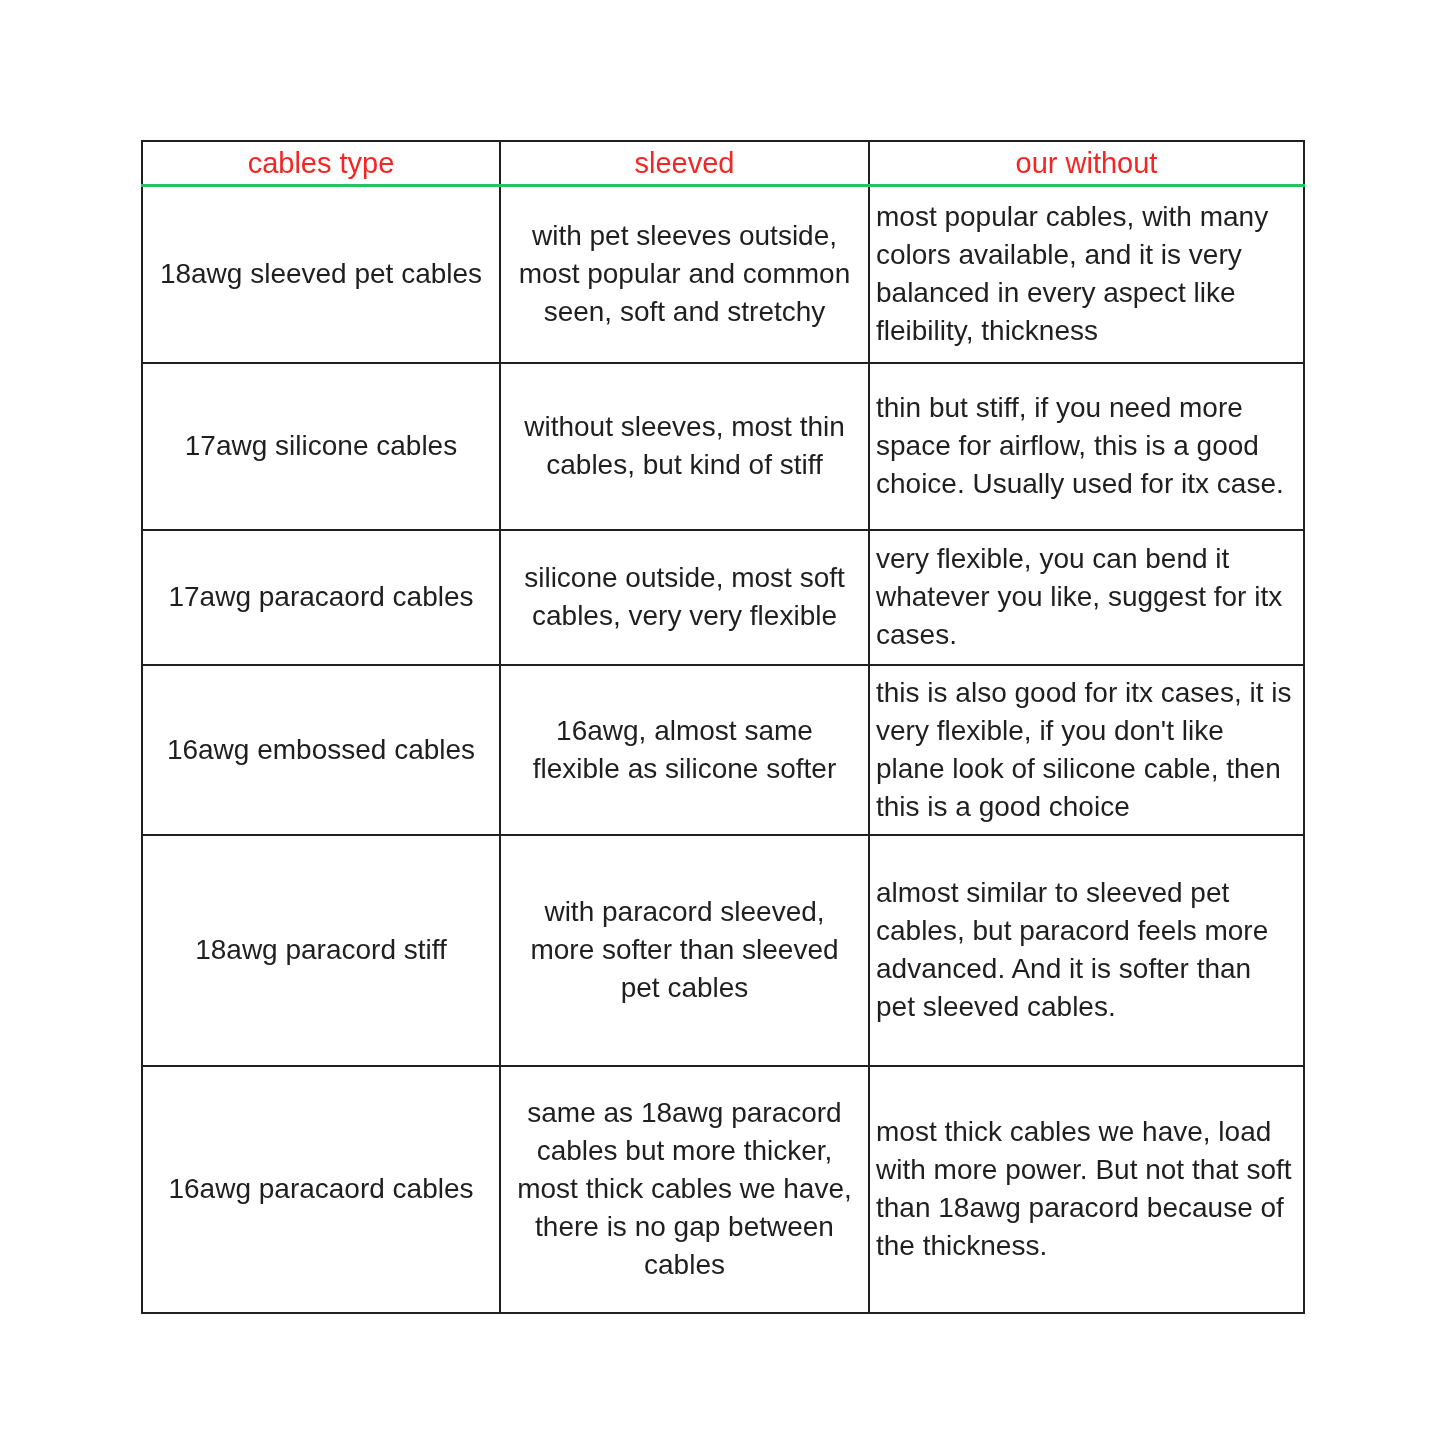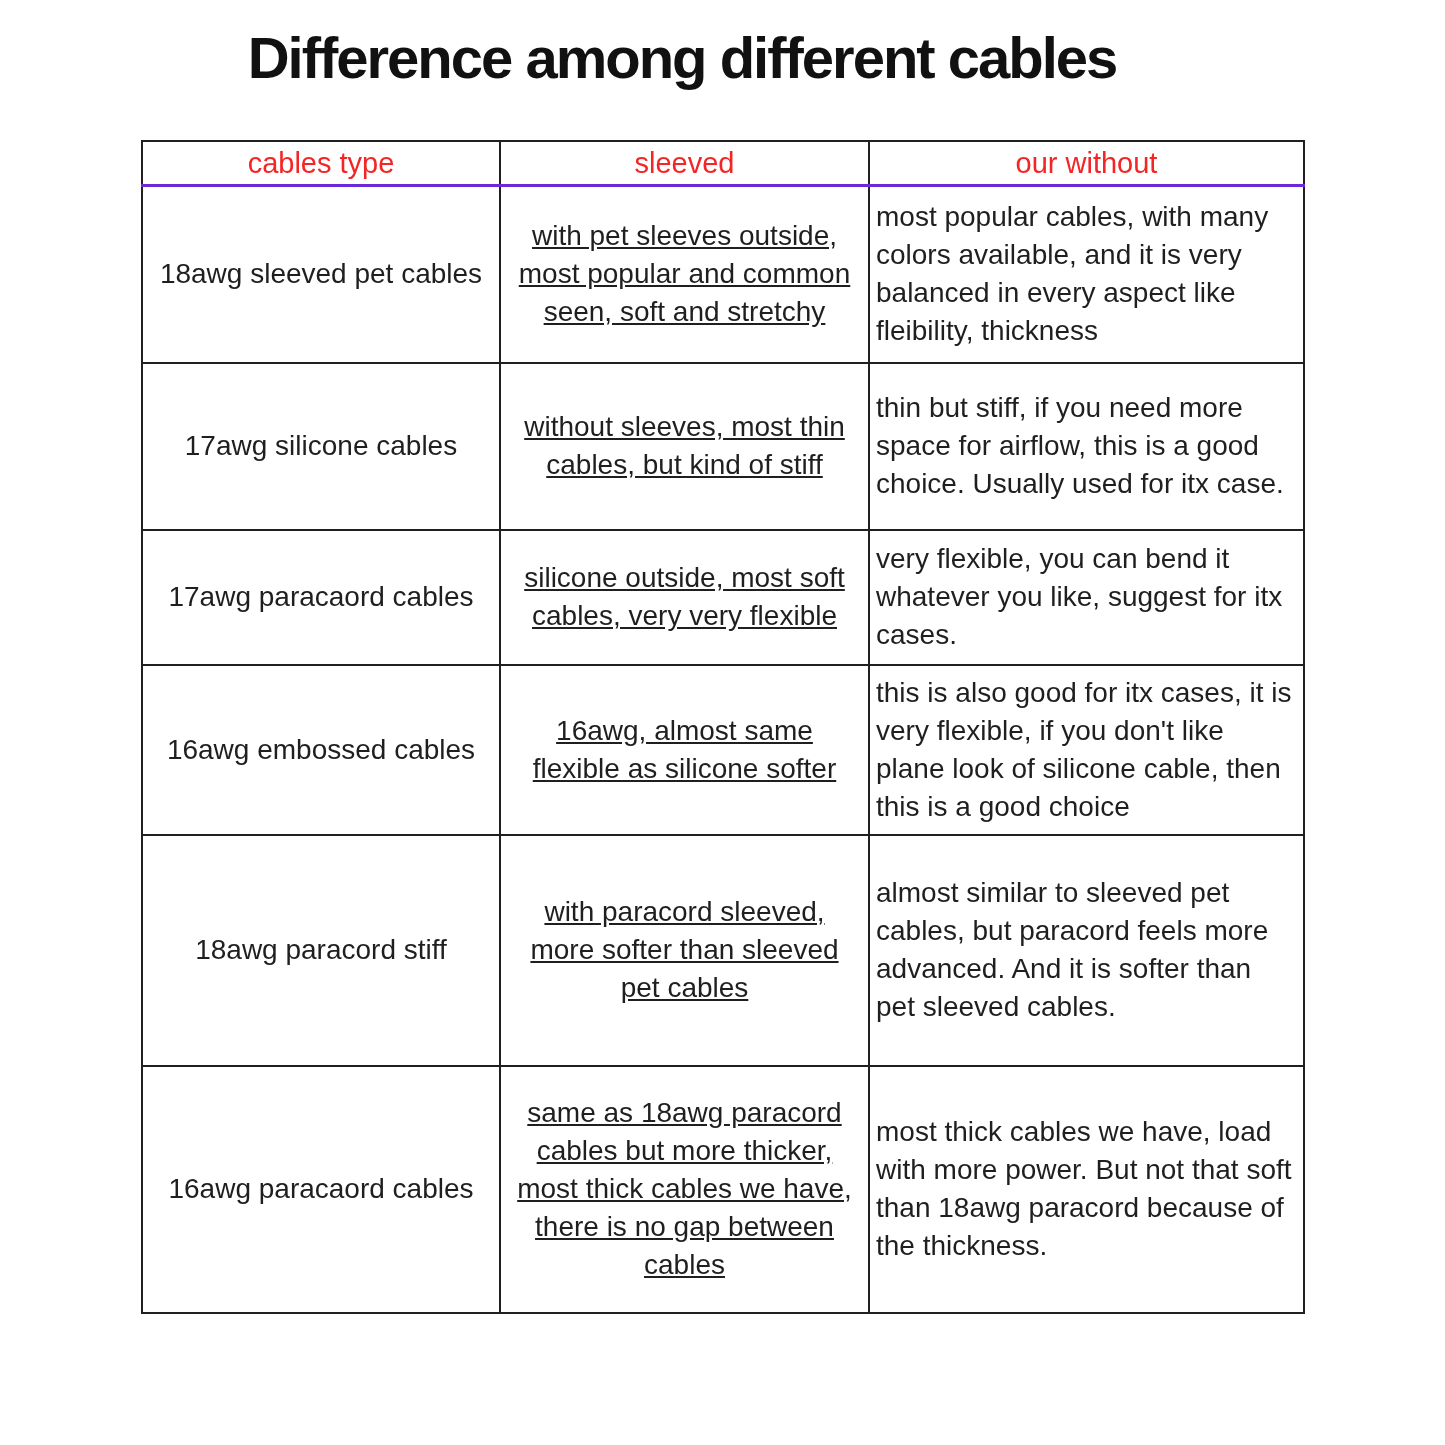--- a/index.html
+++ b/index.html
@@ -45,47 +45,45 @@
   table.cables-table col.c3 { width: 435px; }
   table.cables-table th,
   table.cables-table td {
     border: 2px solid #202020;
     vertical-align: middle;
     background: #ffffff;
     font-weight: 400;
   }
   table.cables-table thead th {
     height: 38px;
-    border-bottom: 3px solid #6d28d9;
+    border-bottom: 3px solid #22c55e;
     text-align: center;
     font-size: 29px;
     line-height: 34px;
     padding: 2px 0;
   }
   .hdr-red { color: #f42525; }
   td.cell-type {
     text-align: center;
     padding: 4px 0;
   }
   td.cell-features {
     text-align: center;
     padding: 4px 16px;
-    text-decoration: underline;
   }
   td.cell-opinion {
     text-align: left;
     padding: 4px 6px 4px 6px;
   }
 </style>
 </head>
 <body>
 
 <div class="page">
 
-  <div class="page-title">Difference among different cables</div>
 
   <table class="cables-table">
     <colgroup>
       <col class="c1">
         <col class="c2">
         <col class="c3">
     </colgroup>
     <thead>
       <tr>
         <th class="hdr-red">cables type</th>

